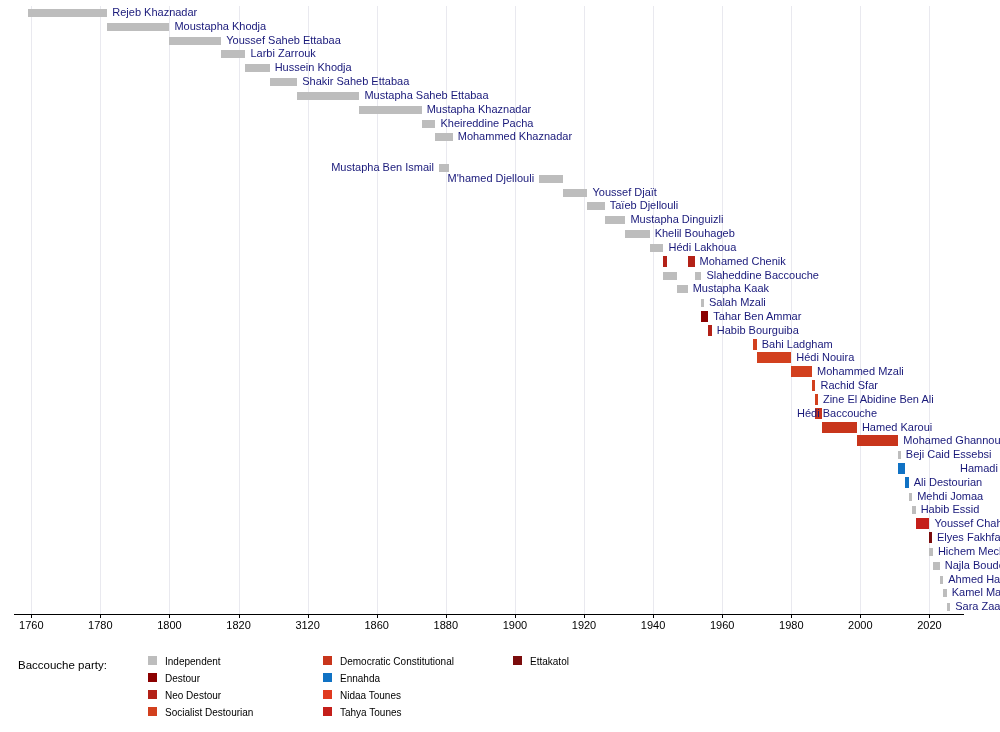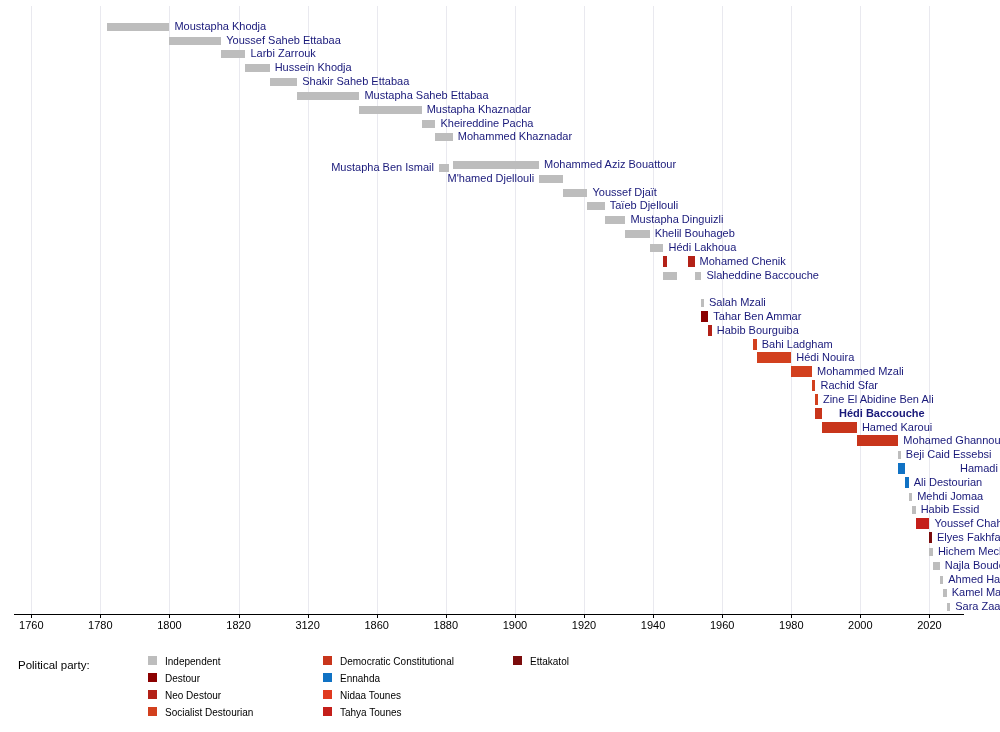--- a/index.html
+++ b/index.html
@@ -150,20 +150,24 @@
       <div class="gridline" style="left: 293.636px;"></div>
       <div class="gridline" style="left: 362.727px;"></div>
       <div class="gridline" style="left: 431.818px;"></div>
       <div class="gridline" style="left: 500.909px;"></div>
       <div class="gridline" style="left: 570px;"></div>
       <div class="gridline" style="left: 639.091px;"></div>
       <div class="gridline" style="left: 708.182px;"></div>
       <div class="gridline" style="left: 777.273px;"></div>
       <div class="gridline" style="left: 846.364px;"></div>
       <div class="gridline" style="left: 915.455px;"></div>
+      <div class="bar-row" style="top: 0px; height: 13.8182px;">
+        <div class="bar" style="left: 13.8182px; width: 79.4545px; background: rgb(189, 189, 189);"></div>
+        <div class="bar-label" style="left: 98.2727px;">Rejeb Khaznadar</div>
+      </div>
       <div class="bar-row" style="top: 13.8182px; height: 13.8182px;">
         <div class="bar" style="left: 93.2727px; width: 62.1818px; background: rgb(189, 189, 189);"></div>
         <div class="bar-label" style="left: 160.455px;">Moustapha Khodja</div>
       </div>
       <div class="bar-row" style="top: 27.6364px; height: 13.8182px;">
         <div class="bar" style="left: 155.455px; width: 51.8182px; background: rgb(189, 189, 189);"></div>
         <div class="bar-label" style="left: 212.273px;">Youssef Saheb Ettabaa</div>
       </div>
       <div class="bar-row" style="top: 41.4545px; height: 13.8182px;">
         <div class="bar" style="left: 207.273px; width: 24.1818px; background: rgb(189, 189, 189);"></div>
@@ -189,24 +193,20 @@
         <div class="bar" style="left: 407.636px; width: 13.8182px; background: rgb(189, 189, 189);"></div>
         <div class="bar-label" style="left: 426.455px;">Kheireddine Pacha</div>
       </div>
       <div class="bar-row" style="top: 124.364px; height: 13.8182px;">
         <div class="bar" style="left: 421.455px; width: 17.2727px; background: rgb(189, 189, 189);"></div>
         <div class="bar-label" style="left: 443.727px;">Mohammed Khaznadar</div>
       </div>
       <div class="bar-row" style="top: 138.182px; height: 13.8182px; margin-top: 17px;">
         <div class="bar" style="left: 424.909px; width: 10.3636px; background: rgb(189, 189, 189);"></div>
         <div class="bar-label left" style="right: 530.091px;">Mustapha Ben Ismail</div>
-      </div>
-      <div class="bar-row" style="top: 152px; height: 13.8182px;">
-        <div class="bar" style="left: 438.727px; width: 86.3636px; background: rgb(189, 189, 189);"></div>
-        <div class="bar-label" style="left: 530.091px;">Mohammed Aziz Bouattour</div>
       </div>
       <div class="bar-row" style="top: 165.818px; height: 13.8182px;">
         <div class="bar" style="left: 525.091px; width: 24.1818px; background: rgb(189, 189, 189);"></div>
         <div class="bar-label left" style="right: 429.909px;">M'hamed Djellouli</div>
       </div>
       <div class="bar-row" style="top: 179.636px; height: 13.8182px;">
         <div class="bar" style="left: 549.273px; width: 24.1818px; background: rgb(189, 189, 189);"></div>
         <div class="bar-label" style="left: 578.455px;">Youssef Djaït</div>
       </div>
       <div class="bar-row" style="top: 193.455px; height: 13.8182px;">
@@ -228,20 +228,24 @@
       <div class="bar-row" style="top: 248.727px; height: 13.8182px;">
         <div class="bar tall" style="left: 673.636px; width: 6.90909px; background: rgb(179, 33, 23);"></div>
         <div class="bar tall" style="left: 649.455px; width: 3.45455px; background: rgb(179, 33, 23);"></div>
         <div class="bar-label" style="left: 685.545px; color: rgb(25, 25, 122);">Mohamed Chenik</div>
       </div>
       <div class="bar-row" style="top: 262.545px; height: 13.8182px;">
         <div class="bar" style="left: 680.545px; width: 6.90909px; background: rgb(189, 189, 189);"></div>
         <div class="bar" style="left: 649.455px; width: 13.8182px; background: rgb(189, 189, 189);"></div>
         <div class="bar-label" style="left: 692.455px;">Slaheddine Baccouche</div>
       </div>
+      <div class="bar-row" style="top: 276.364px; height: 13.8182px;">
+        <div class="bar" style="left: 663.273px; width: 10.3636px; background: rgb(189, 189, 189);"></div>
+        <div class="bar-label" style="left: 678.636px;">Mustapha Kaak</div>
+      </div>
       <div class="bar-row" style="top: 290.182px; height: 13.8182px;">
         <div class="bar" style="left: 687.455px; width: 2.5px; background: rgb(189, 189, 189);"></div>
         <div class="bar-label" style="left: 694.955px;">Salah Mzali</div>
       </div>
       <div class="bar-row" style="top: 304px; height: 13.8182px;">
         <div class="bar tall" style="left: 687.455px; width: 6.90909px; background: rgb(139, 0, 0);"></div>
         <div class="bar-label" style="left: 699.364px; color: rgb(25, 25, 122);">Tahar Ben Ammar</div>
       </div>
       <div class="bar-row" style="top: 317.818px; height: 13.8182px;">
         <div class="bar tall" style="left: 694.364px; width: 3.45455px; background: rgb(179, 33, 23);"></div>
@@ -262,21 +266,21 @@
       <div class="bar-row" style="top: 373.091px; height: 13.8182px;">
         <div class="bar tall" style="left: 798px; width: 3.45455px; background: rgb(210, 64, 30);"></div>
         <div class="bar-label" style="left: 806.455px; color: rgb(25, 25, 122);">Rachid Sfar</div>
       </div>
       <div class="bar-row" style="top: 386.909px; height: 13.8182px;">
         <div class="bar tall" style="left: 801.455px; width: 2.5px; background: rgb(210, 64, 30);"></div>
         <div class="bar-label" style="left: 808.955px; color: rgb(25, 25, 122);">Zine El Abidine Ben Ali</div>
       </div>
       <div class="bar-row" style="top: 400.727px; height: 13.8182px;">
         <div class="bar tall" style="left: 801.455px; width: 6.90909px; background: rgb(200, 53, 27);"></div>
-        <div class="bar-label" style="left: 825px; color: rgb(25, 25, 122); font-weight: bold;">Hédi Baccouche</div>
+        <div class="bar-label" style="left: 783px; color: rgb(25, 25, 122);">Hédi Baccouche</div>
       </div>
       <div class="bar-row" style="top: 414.545px; height: 13.8182px;">
         <div class="bar tall" style="left: 808.364px; width: 34.5455px; background: rgb(200, 53, 27);"></div>
         <div class="bar-label" style="left: 847.909px; color: rgb(25, 25, 122);">Hamed Karoui</div>
       </div>
       <div class="bar-row" style="top: 428.364px; height: 13.8182px;">
         <div class="bar tall" style="left: 842.909px; width: 41.4545px; background: rgb(200, 53, 27);"></div>
         <div class="bar-label" style="left: 889.364px; color: rgb(25, 25, 122);">Mohamed Ghannouchi</div>
       </div>
       <div class="bar-row" style="top: 442.182px; height: 13.8182px;">
@@ -353,21 +357,21 @@
       <div class="tick" style="left: 708.182px;"></div>
       <div class="tick-label" style="left: 708.182px;">1960</div>
       <div class="tick" style="left: 777.273px;"></div>
       <div class="tick-label" style="left: 777.273px;">1980</div>
       <div class="tick" style="left: 846.364px;"></div>
       <div class="tick-label" style="left: 846.364px;">2000</div>
       <div class="tick" style="left: 915.455px;"></div>
       <div class="tick-label" style="left: 915.455px;">2020</div>
     </div>
   <div class="legend">
-    <div class="legend-title">Political party:</div>
+    <div class="legend-title">Baccouche party:</div>
     <div class="legend-col c1" id="legend-col-0">
         <div class="legend-item"><span class="swatch" style="background: rgb(189, 189, 189);"></span><span class="legend-label">Independent</span></div>
         <div class="legend-item"><span class="swatch" style="background: rgb(139, 0, 0);"></span><span class="legend-label">Destour</span></div>
         <div class="legend-item"><span class="swatch" style="background: rgb(179, 33, 23);"></span><span class="legend-label">Neo Destour</span></div>
         <div class="legend-item"><span class="swatch" style="background: rgb(210, 64, 30);"></span><span class="legend-label">Socialist Destourian</span></div>
       </div>
     <div class="legend-col c2" id="legend-col-1">
         <div class="legend-item"><span class="swatch" style="background: rgb(200, 53, 27);"></span><span class="legend-label">Democratic Constitutional</span></div>
         <div class="legend-item"><span class="swatch" style="background: rgb(16, 114, 196);"></span><span class="legend-label">Ennahda</span></div>
         <div class="legend-item"><span class="swatch" style="background: rgb(224, 58, 31);"></span><span class="legend-label">Nidaa Tounes</span></div>

